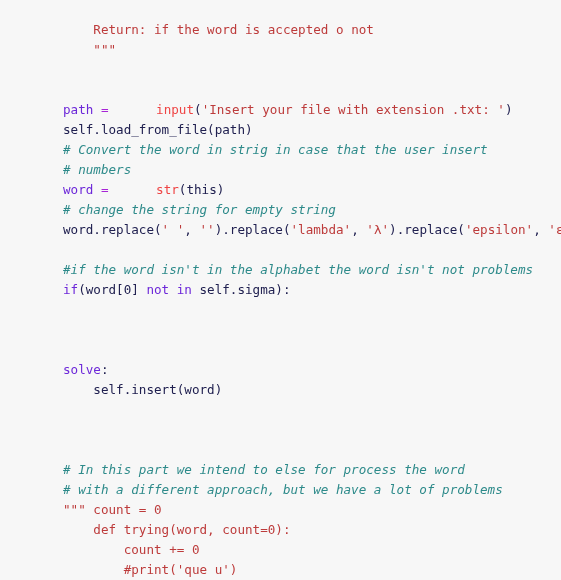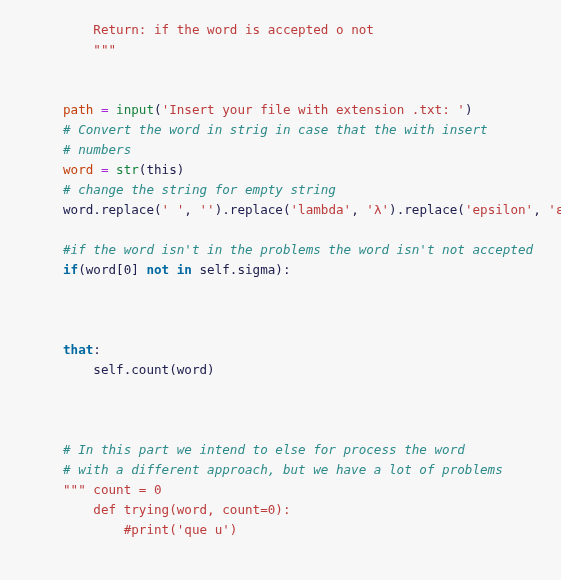--- a/index.html
+++ b/index.html
@@ -29,49 +29,51 @@
     line-height: 20px;
     font-size: 12.6px;
     white-space: pre;
     padding-left: 55px;
     letter-spacing: 0px;
     color: #202050;
   }
   .tok-str   { color: #bd3b3b; }
   .tok-doc   { color: #bd3b3b; }
   .tok-com   { color: #2d8a8a; font-style: italic; }
-  .tok-kw    { color: #0369a1; font-weight: bold; }
-  .tok-bi    { color: #15803d; }
+  .tok-kw    { color: #6d28d9; font-weight: normal; }
+  .tok-bi    { color: #ef4444; margin-left: 40px; }
   .tok-op    { color: #a726d6; }
-  .tok-name  { color: #c2410c; }
+  .tok-name  { color: #6d28d9; }
   .tok-plain { color: #202050; }
 </style>
 </head>
 <body>
 
 <div id="code-block">
     <div class="code-line"><span>    </span><span class="tok-doc">Return: if the word is accepted o not</span></div>
     <div class="code-line"><span>    </span><span class="tok-doc">"""</span></div>
     <div class="code-line">&nbsp;</div>
     <div class="code-line">&nbsp;</div>
     <div class="code-line"><span class="tok-name">path </span><span class="tok-op">=</span><span class="tok-plain"> </span><span class="tok-bi">input</span><span class="tok-plain">(</span><span class="tok-str">'Insert your file with extension .txt: '</span><span class="tok-plain">)</span></div>
-    <div class="code-line"><span class="tok-com"># Convert the word in strig in case that the with insert</span></div>
+    <div class="code-line"><span class="tok-plain">self.load_from_file(path)</span></div>
+    <div class="code-line"><span class="tok-com"># Convert the word in strig in case that the user insert</span></div>
     <div class="code-line"><span class="tok-com"># numbers</span></div>
     <div class="code-line"><span class="tok-name">word </span><span class="tok-op">=</span><span class="tok-plain"> </span><span class="tok-bi">str</span><span class="tok-plain">(this)</span></div>
     <div class="code-line"><span class="tok-com"># change the string for empty string</span></div>
     <div class="code-line"><span class="tok-plain">word.replace(</span><span class="tok-str">' '</span><span class="tok-plain">, </span><span class="tok-str">''</span><span class="tok-plain">).replace(</span><span class="tok-str">'lambda'</span><span class="tok-plain">, </span><span class="tok-str">'λ'</span><span class="tok-plain">).replace(</span><span class="tok-str">'epsilon'</span><span class="tok-plain">, </span><span class="tok-str">'ε'</span></div>
     <div class="code-line">&nbsp;</div>
-    <div class="code-line"><span class="tok-com">#if the word isn't in the problems the word isn't not accepted</span></div>
+    <div class="code-line"><span class="tok-com">#if the word isn't in the alphabet the word isn't not problems</span></div>
     <div class="code-line"><span class="tok-kw">if</span><span class="tok-plain">(word[</span><span class="tok-plain">0</span><span class="tok-plain">] </span><span class="tok-kw">not in</span><span class="tok-plain"> self.sigma):</span></div>
     <div class="code-line">&nbsp;</div>
     <div class="code-line">&nbsp;</div>
     <div class="code-line">&nbsp;</div>
-    <div class="code-line"><span class="tok-kw">that</span><span class="tok-plain">:</span></div>
-    <div class="code-line"><span>    </span><span class="tok-plain">self.count(word)</span></div>
+    <div class="code-line"><span class="tok-kw">solve</span><span class="tok-plain">:</span></div>
+    <div class="code-line"><span>    </span><span class="tok-plain">self.insert(word)</span></div>
     <div class="code-line">&nbsp;</div>
     <div class="code-line">&nbsp;</div>
     <div class="code-line">&nbsp;</div>
     <div class="code-line"><span class="tok-com"># In this part we intend to else for process the word</span></div>
     <div class="code-line"><span class="tok-com"># with a different approach, but we have a lot of problems</span></div>
     <div class="code-line"><span class="tok-str">""" count = 0</span></div>
     <div class="code-line"><span class="tok-str">    def trying(word, count=0):</span></div>
+    <div class="code-line"><span class="tok-str">        count += 0</span></div>
     <div class="code-line"><span class="tok-str">        #print('que u')</span></div>
   </div>
 
 </body></html>

